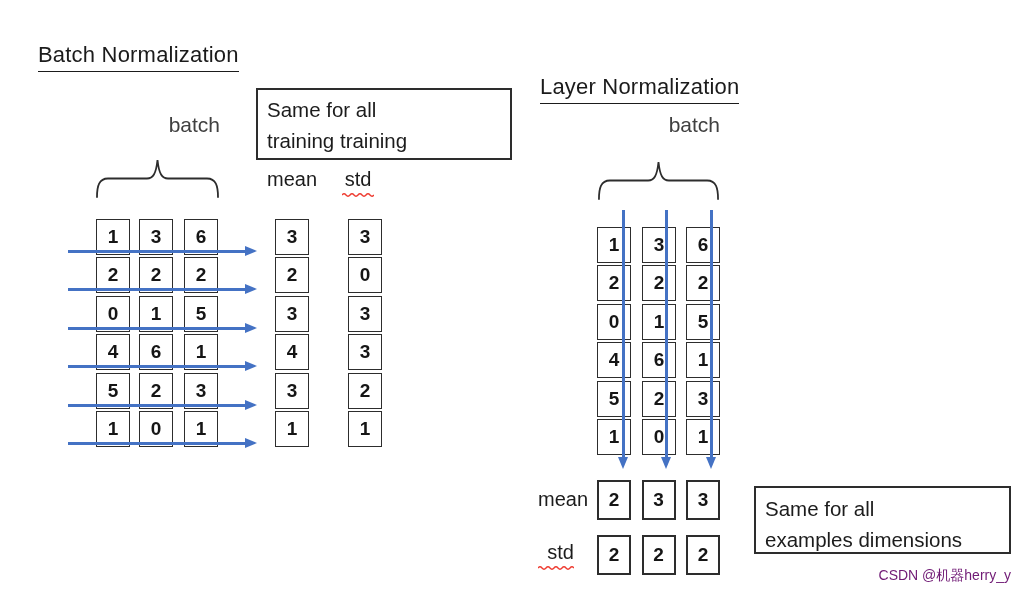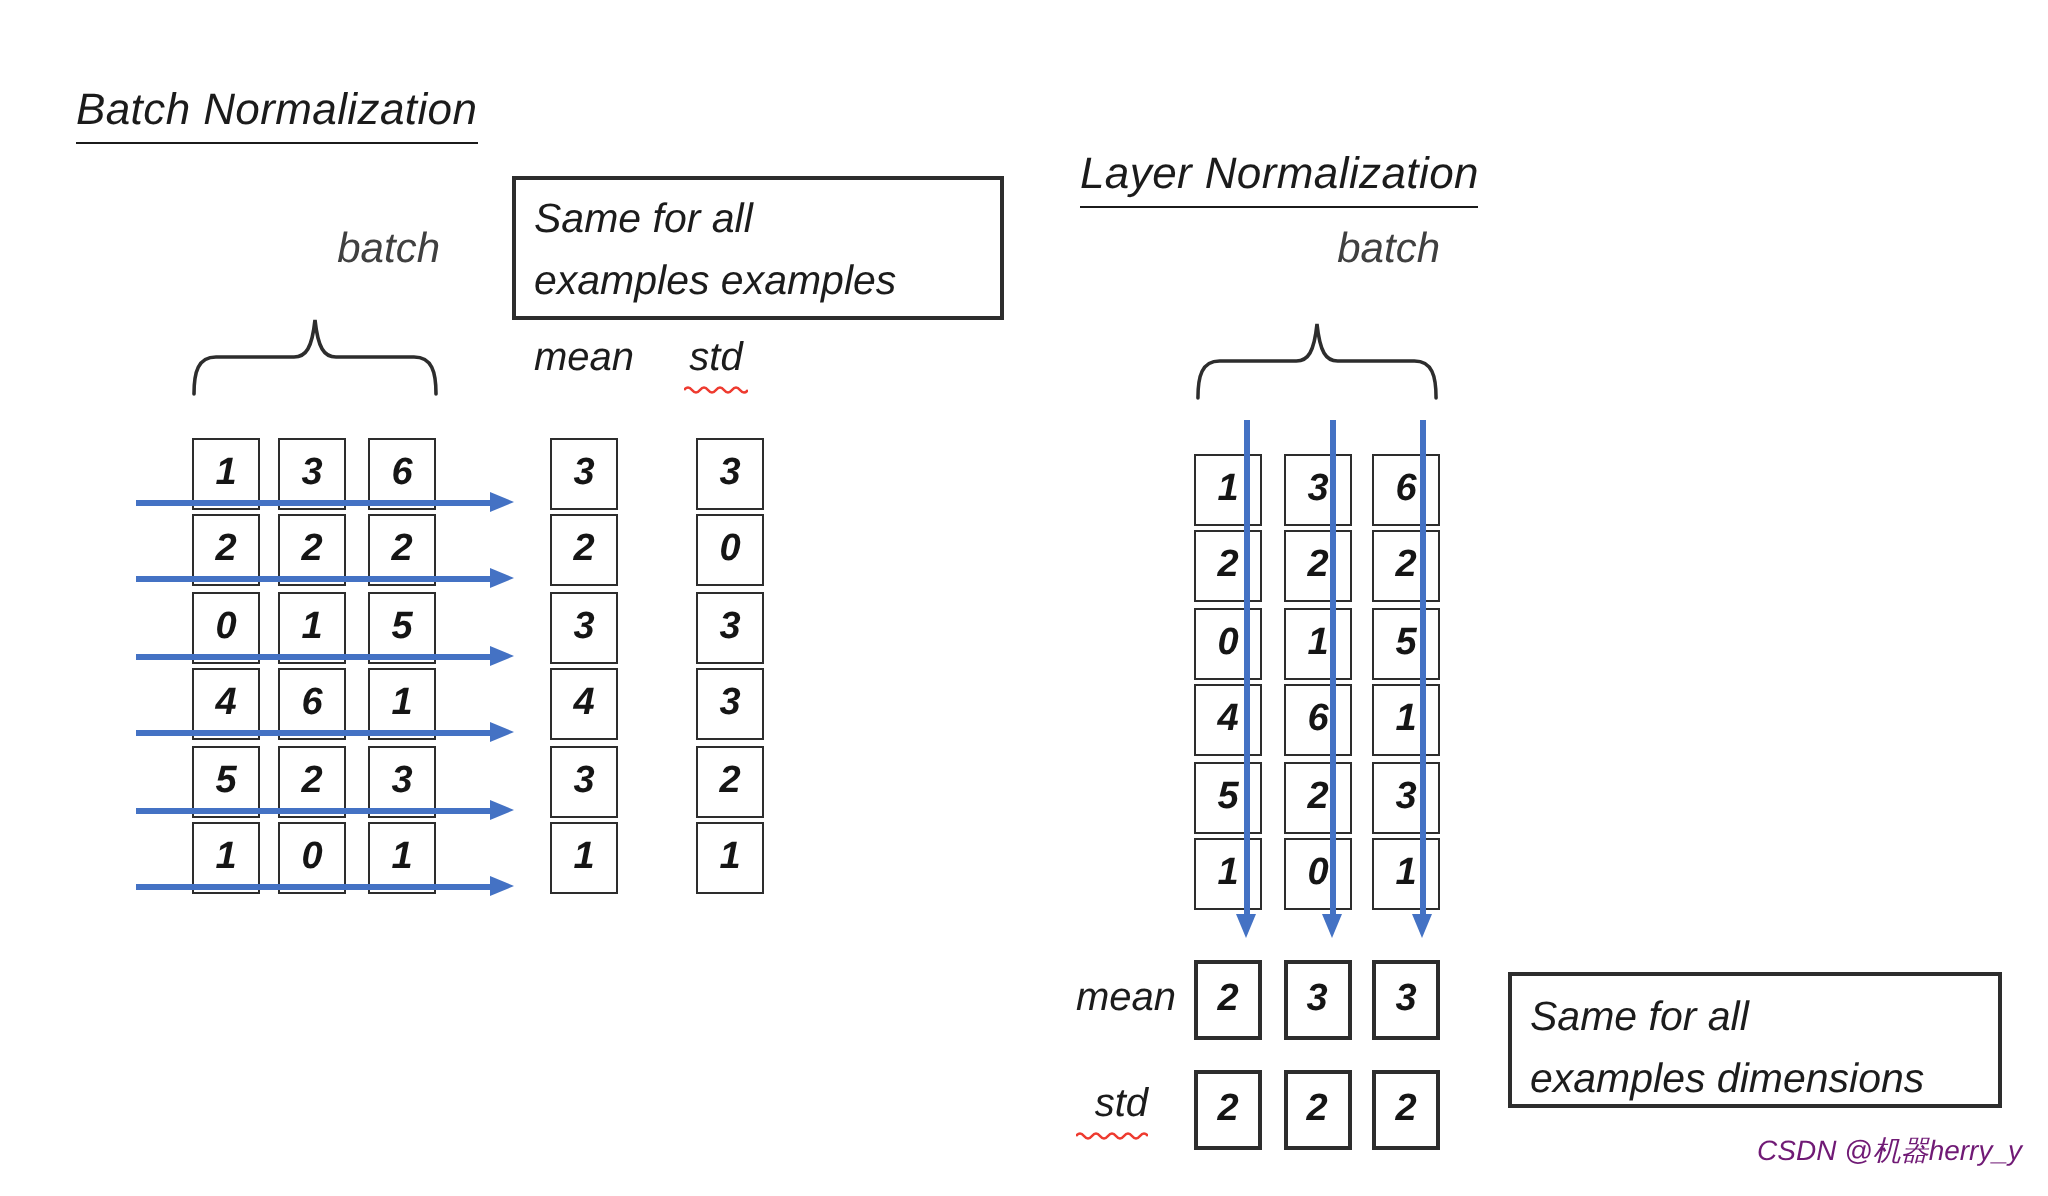--- a/index.html
+++ b/index.html
@@ -1,29 +1,29 @@
 <!DOCTYPE html>
 <html><head>
 <meta charset="utf-8">
 <style>
   html,body{margin:0;padding:0;background:#ffffff;}
   .canvas{
     position:relative; width:1024px; height:598px; background:#ffffff;
-    font-family:"Liberation Sans", sans-serif; color:#1c1c1c; overflow:hidden;font-style:italic;
+    font-family:"Liberation Sans", sans-serif; color:#1c1c1c; overflow:hidden;
   }
   .abs{position:absolute;}
   .title{
     font-size:22px; letter-spacing:.2px; color:#1b1b1b;
     border-bottom:1.7px solid #1b1b1b; padding-bottom:3px; display:inline-block;
     white-space:nowrap;
   }
   .batch-label{ font-size:21px; text-align:right; color:#404040; }
   .note-box{
     border:2px solid #2d2d2d; font-size:20.5px; line-height:31px;
-    padding:4px 14px 2px 9px; color:#1c1c1c; background:#fff; white-space:nowrap;
+    padding:4px 24px 2px 9px; color:#1c1c1c; background:#fff; white-space:nowrap;
   }
   .hdr{ font-size:20px; text-align:center; color:#1c1c1c; }
   .vcol{ display:flex; flex-direction:column; gap:2.4px; }
   .cell{
     box-sizing:border-box; width:34px; height:36px; border:1.6px solid #2d2d2d;
     display:flex; align-items:center; justify-content:center;
     font-size:19px; font-weight:700; background:#fff; color:#151515;
   }
   .sqrow{ display:flex; gap:10.5px; }
   .sq{
@@ -57,21 +57,21 @@
 <body>
 
 <div class="canvas">
 
   <div class="abs" style="left:38px; top:42px;">
     <span class="title">Batch Normalization</span>
   </div>
 
   <div class="abs note-box" style="left:256px; top:88px; width:219px; height:62px;">
     <div>Same for all</div>
-    <div>examples examples</div>
+    <div>training training</div>
   </div>
 
   <div class="abs batch-label" style="left:95px; top:113px; width:125px;">batch</div>
 
   <svg class="abs brace" style="left:95px; top:156px;" width="125" height="43" viewBox="0 0 125 43">
     <path d="M 2 41 C 2 30 4 22.5 13 22.5 L 52 22.5 C 58 22.5 61 18 62.5 4 C 64 18 67 22.5 73 22.5 L 112 22.5 C 121 22.5 123 30 123 41"></path>
   </svg>
 
   <div class="abs hdr" style="left:258px; top:168px; width:68px;">
     <span>mean</span>

